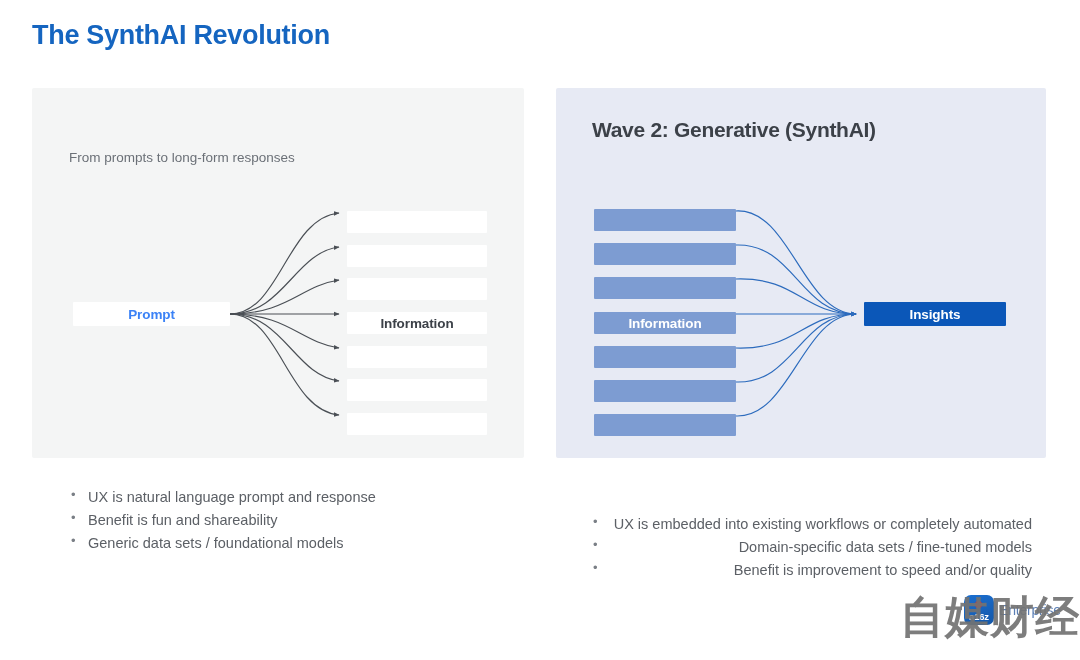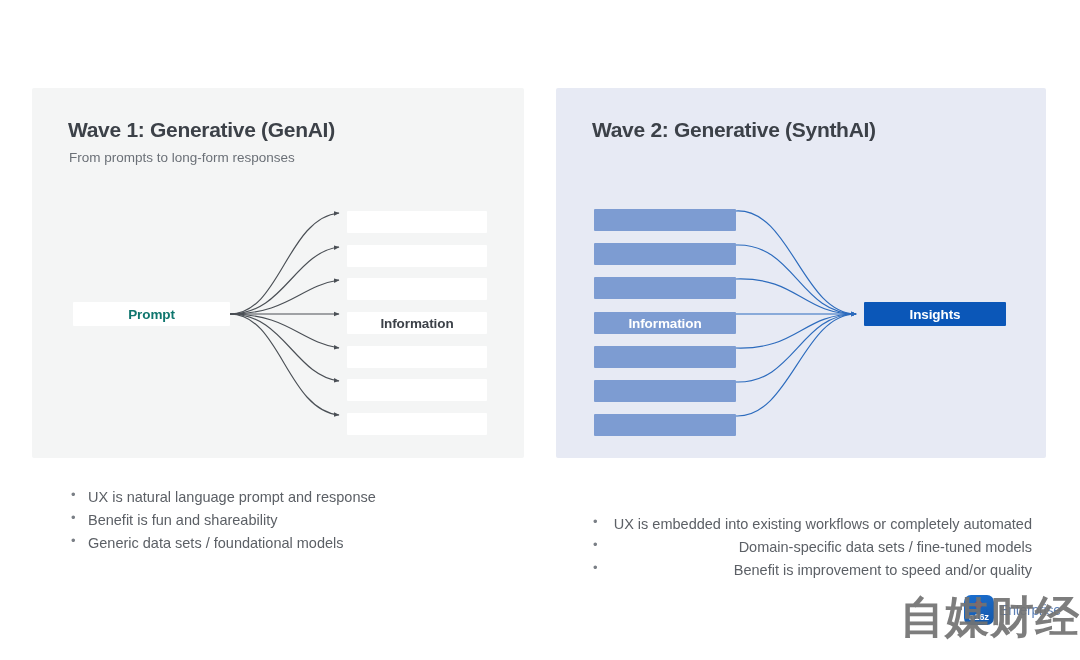--- a/index.html
+++ b/index.html
@@ -112,21 +112,21 @@
     border-radius: 1px;
     font-size: 13.5px;
     font-weight: bold;
     display: flex;
     align-items: center;
     justify-content: center;
     letter-spacing: -0.1px;
   }
   .node-box.prompt {
     background: #ffffff;
-    color: #0f766e;
+    color: #3b82f6;
   }
   .node-box.insights {
     background: #0b57b8;
     color: #ffffff;
   }
 
   
   .bullets {
     position: absolute;
     font-size: 14.5px;
@@ -210,23 +210,23 @@
     letter-spacing: 1px;
     white-space: nowrap;
     pointer-events: none;
   }
 </style>
 </head>
 <body>
 
 <div id="slide">
 
+  <div class="slide-title">The SynthAI Revolution</div>
 
   <div class="panel left">
-    <div class="panel-title">Wave 1: Generative (GenAI)</div>
     <div class="panel-subtitle">From prompts to long-form responses</div>
 
     <div class="diagram">
 
       <svg width="492" height="370">
         <defs>
           <marker id="arrowGray" viewBox="0 0 10 10" refX="9" refY="5" markerWidth="5" markerHeight="5" orient="auto-start-reverse">
             <path d="M 0 1 L 10 5 L 0 9 z" fill="#4a4f55"></path>
           </marker>
         </defs>

